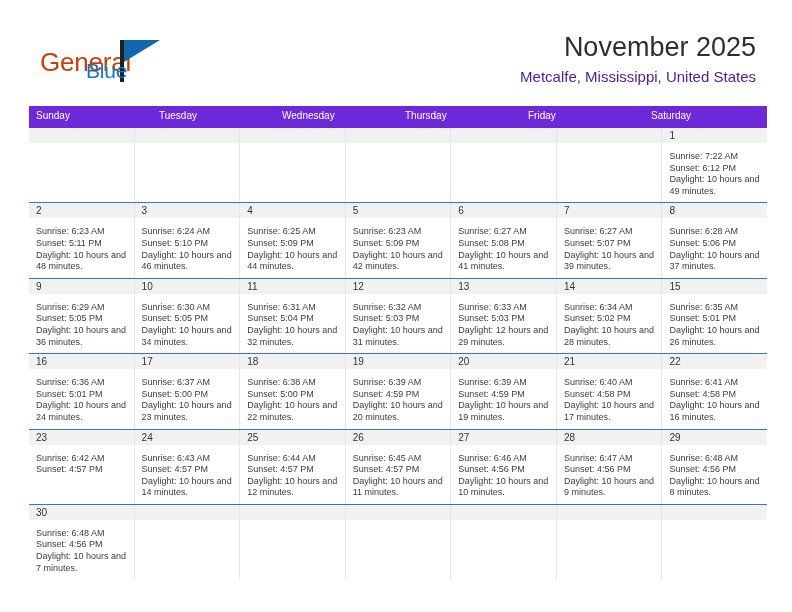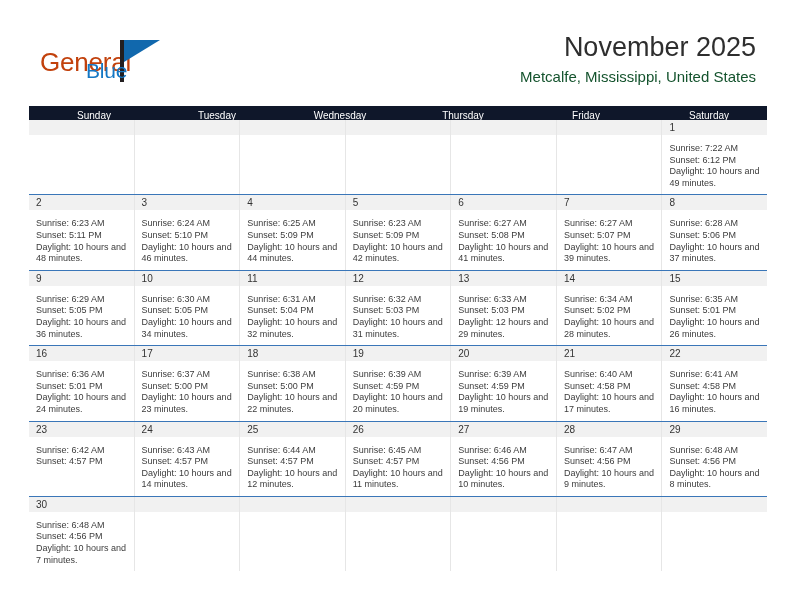--- a/index.html
+++ b/index.html
@@ -80,38 +80,37 @@
   }
   .cal-title {
     font-size: 27px;
     font-weight: normal;
     color: #2e2e2e;
     line-height: 34px;
     white-space: nowrap;
   }
   .cal-sub {
     font-size: 15px;
-    color: #14532d;
+    color: #4c1d95;
     line-height: 22px;
     margin-top: 2px;
     white-space: nowrap;
   }
 
   
   .calendar {
     position: absolute;
     left: 29px;
     top: 106px;
     width: 738px;
   }
   .dow-row {
     display: flex;
-    background: #0f172a;
-    height: 14px;
-    text-align: center;
+    background: #6d28d9;
+    height: 22px;
   }
   .dow {
     flex: 1 1 0;
     color: #ffffff;
     font-size: 10px;
     line-height: 19px;
     padding-left: 7px;
     box-sizing: border-box;
     white-space: nowrap;
   }

